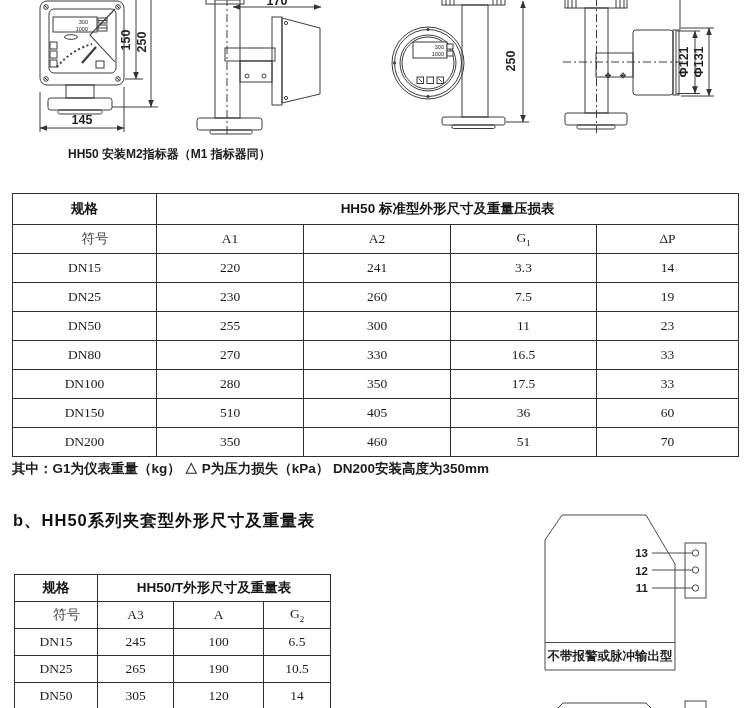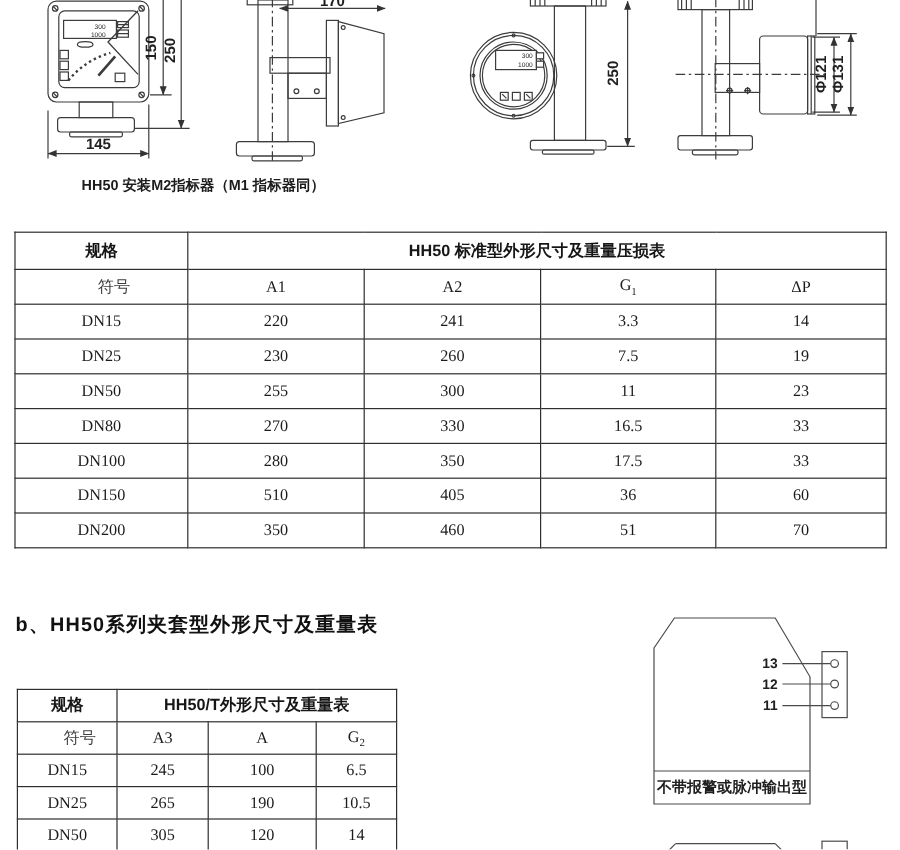--- a/index.html
+++ b/index.html
@@ -234,20 +234,21 @@
     <tr>
       <td>DN200</td>
           <td>350</td>
           <td>460</td>
           <td>51</td>
           <td>70</td>
     </tr>
   </tbody>
     </table>
 
+  <div class="note">其中：G1为仪表重量（kg） △ P为压力损失（kPa） DN200安装高度为350mm</div>
 
   <div class="heading-b">b、HH50系列夹套型外形尺寸及重量表</div>
 
   <table class="t2">
     <colgroup>
         <col style="width:83px">
         <col style="width:76px">
         <col style="width:90px">
         <col style="width:67px">
       </colgroup>

